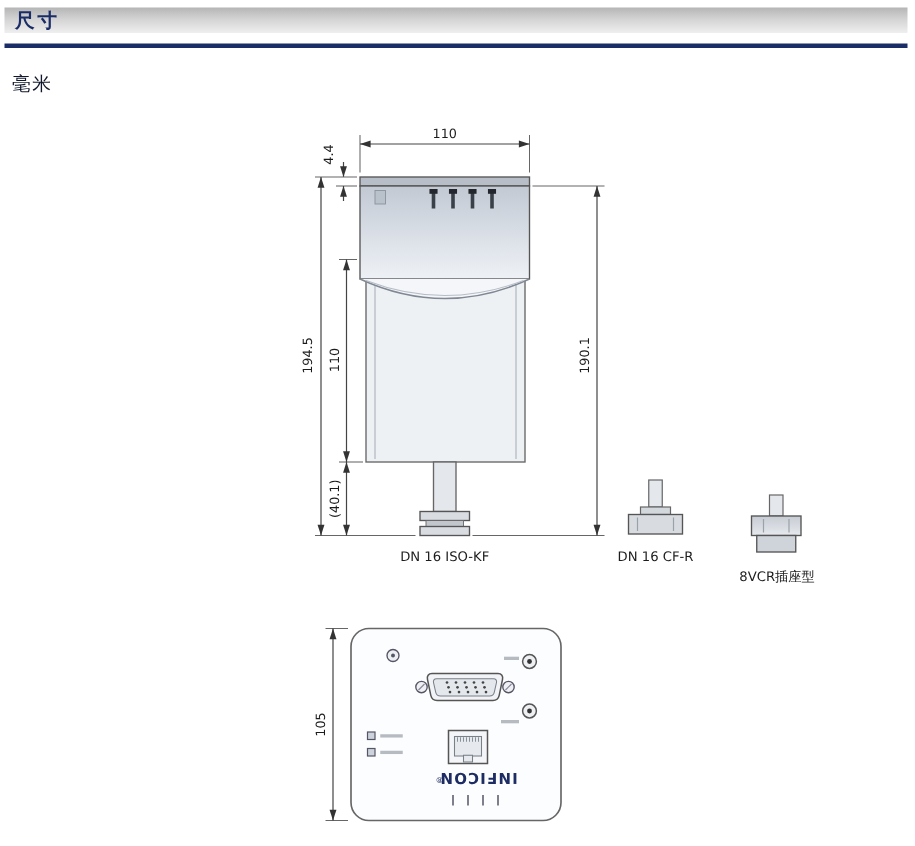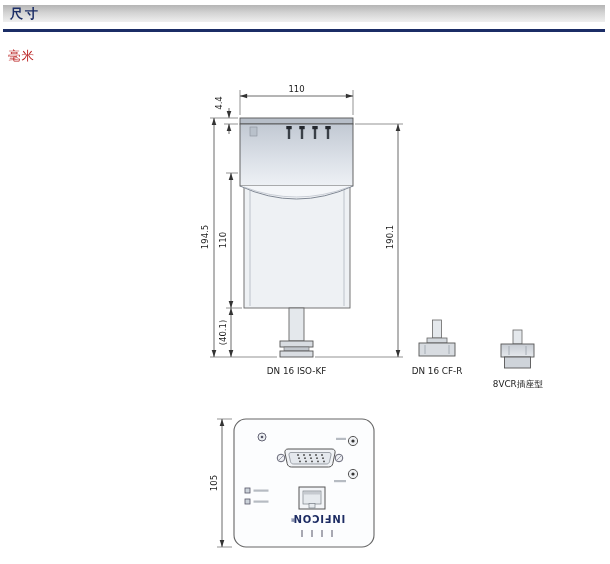--- a/index.html
+++ b/index.html
@@ -1,20 +1,20 @@
 <!DOCTYPE html>
 <html><head>
 <meta charset="utf-8">
 <style>
   html,body{margin:0;padding:0;background:#fff;}
   .page{position:relative;width:605px;height:564px;background:#ffffff;font-family:"Liberation Sans","DejaVu Sans",sans-serif;overflow:hidden;text-align:right;}
   .header-bar{position:absolute;left:3px;top:5px;width:604px;height:17px;background:linear-gradient(to bottom,#b5b5b5 0%,#d3d3d3 45%,#efefef 100%);display:flex;align-items:center;}
   .header-title{font-size:13px;font-weight:bold;color:#1b2d66;letter-spacing:2px;padding-left:7px;}
   .header-rule{position:absolute;left:3px;top:29px;width:604px;height:3px;background:#1b2d66;}
-  .unit-label{position:absolute;left:8px;top:48px;font-size:12.5px;color:#b91c1c;letter-spacing:1px;}
+  .unit-label{position:absolute;left:8px;top:48px;font-size:12.5px;color:#0f172a;letter-spacing:1px;}
   svg.drawing{position:absolute;left:0;top:0;}
   .dim-text{font-family:"DejaVu Sans","Liberation Sans",sans-serif;font-size:8.5px;fill:#1c1c1c;}
   .label-text{font-family:"DejaVu Sans","Liberation Sans",sans-serif;font-size:8.8px;fill:#1c1c1c;}
   .logo-text{font-family:"DejaVu Sans","Liberation Sans",sans-serif;font-size:10px;font-weight:bold;fill:#1d2c63;letter-spacing:.8px;}
   .logo-mark{font-family:"DejaVu Sans",sans-serif;font-size:5.5px;fill:#1d2c63;}
   .dline{stroke:#444;stroke-width:.8;fill:none;}
   .eline{stroke:#666;stroke-width:.7;fill:none;}
 </style>
 </head>
 <body>

